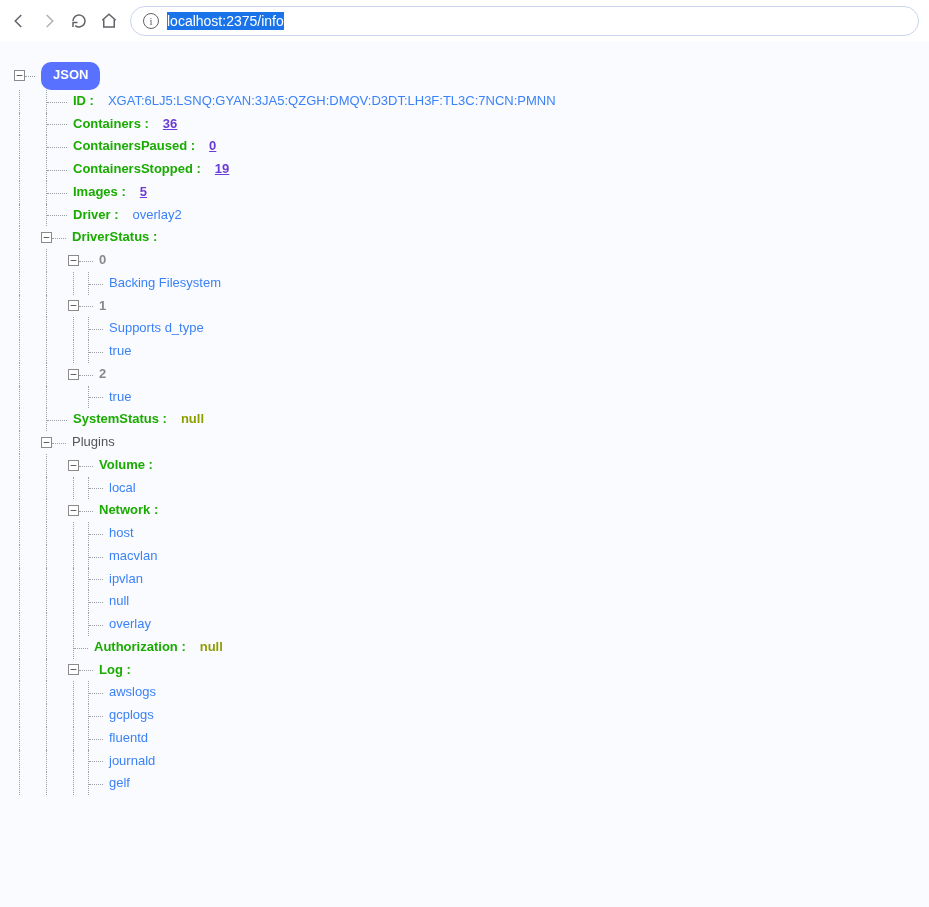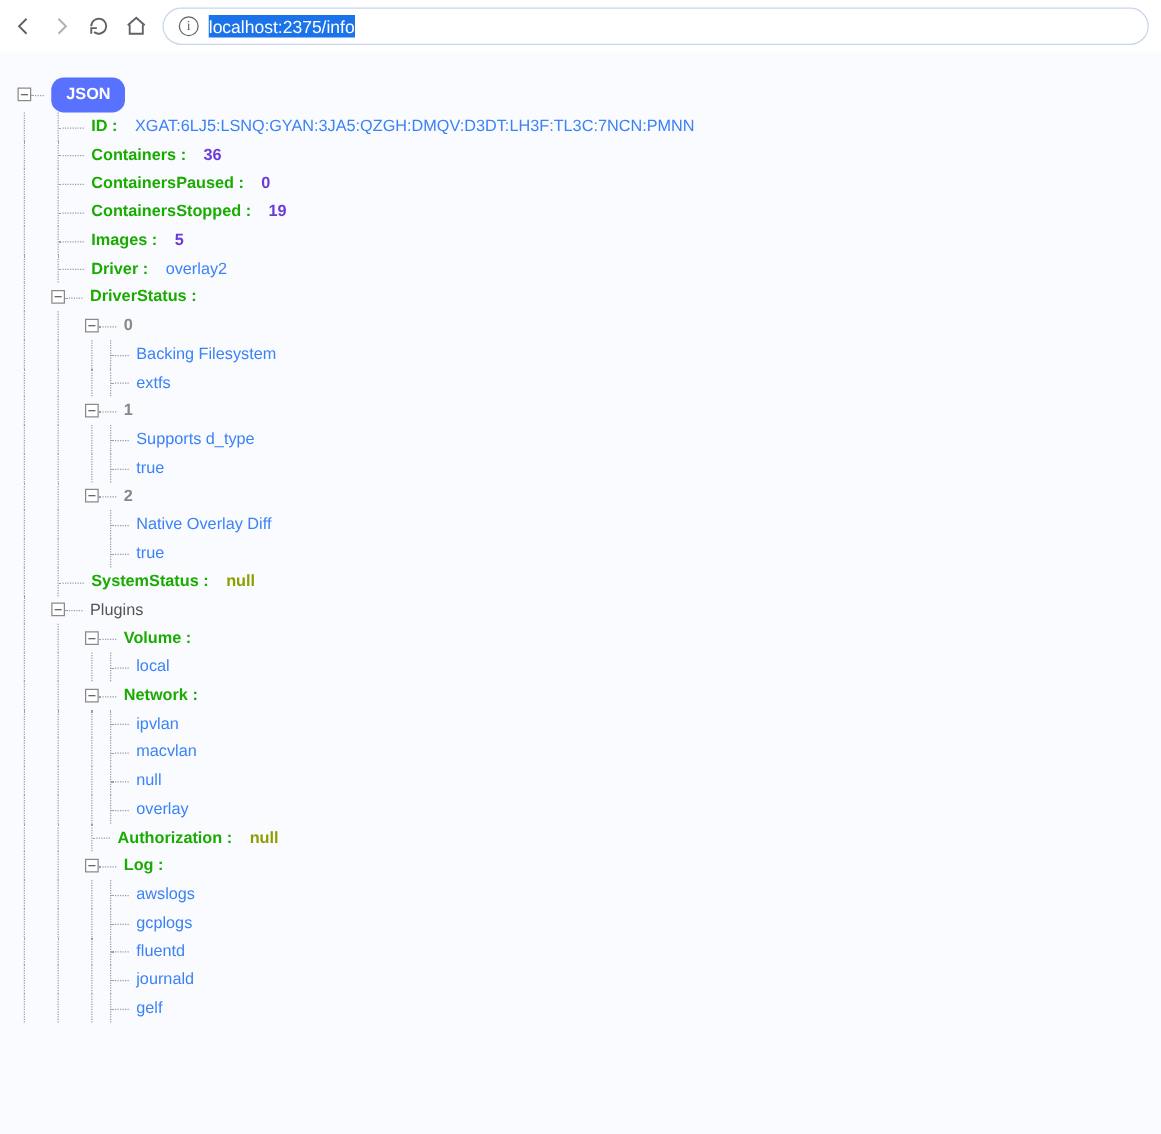--- a/index.html
+++ b/index.html
@@ -108,21 +108,21 @@
     color: #fff;
     font-weight: 700;
     border-radius: 10px;
     padding: 2px 12px 3px;
     font-size: 13px;
     font-family: Verdana, sans-serif;
   }
   .k { color: #1aab00; font-weight: 700; }
   .k-plain { color: #555; }
   .idx { color: #888; font-weight: 700; }
-  .num { color: #6a3bd6; font-weight: 700; margin-left: 14px; }
+  .num { color: #6a3bd6; font-weight: 700; margin-left: 14px; text-decoration: underline; }
   .str { color: #3b82f6; margin-left: 14px; }
   .nul { color: #8e9e00; font-weight: 700; margin-left: 14px; }
   .gap { width: 6px; display: inline-block; }
 </style>
 </head>
 <body>
 
 <div class="browser-bar">
   <div class="nav-icon">
     <svg viewBox="0 0 24 24">
@@ -255,33 +255,20 @@
       <span class="spacer" style="width:26px"></span>
       <span class="vconn"></span>
       <span class="spacer" style="width:26px"></span>
       <span class="vconn"></span>
       <span class="spacer" style="width:14px"></span>
       <span class="vconn"></span>
       <span class="hconn" style="width:14px"></span>
       <span class="gap"></span>
     <span class="str" style="margin-left:0">Backing Filesystem</span>
   </div>
-  <div class="row">
-    <span class="spacer" style="width:5px"></span>
-      <span class="vconn"></span>
-      <span class="spacer" style="width:26px"></span>
-      <span class="vconn"></span>
-      <span class="spacer" style="width:26px"></span>
-      <span class="vconn"></span>
-      <span class="spacer" style="width:14px"></span>
-      <span class="vconn"></span>
-      <span class="hconn" style="width:14px"></span>
-      <span class="gap"></span>
-    <span class="str" style="margin-left:0">extfs</span>
-  </div>
 
   <div class="row">
     <span class="spacer" style="width:5px"></span>
       <span class="vconn"></span>
       <span class="spacer" style="width:26px"></span>
       <span class="vconn"></span>
       <span class="spacer" style="width:21px"></span>
     <span class="toggle">−</span>
     <span class="hconn" style="width:14px"></span>
       <span class="gap"></span>
@@ -317,31 +304,20 @@
   <div class="row">
     <span class="spacer" style="width:5px"></span>
       <span class="vconn"></span>
       <span class="spacer" style="width:26px"></span>
       <span class="vconn"></span>
       <span class="spacer" style="width:21px"></span>
     <span class="toggle">−</span>
     <span class="hconn" style="width:14px"></span>
       <span class="gap"></span>
     <span class="idx">2</span>
-  </div>
-  <div class="row">
-    <span class="spacer" style="width:5px"></span>
-      <span class="vconn"></span>
-      <span class="spacer" style="width:26px"></span>
-      <span class="vconn"></span>
-      <span class="spacer" style="width:41px"></span>
-      <span class="vconn"></span>
-      <span class="hconn" style="width:14px"></span>
-      <span class="gap"></span>
-    <span class="str" style="margin-left:0">Native Overlay Diff</span>
   </div>
   <div class="row">
     <span class="spacer" style="width:5px"></span>
       <span class="vconn"></span>
       <span class="spacer" style="width:26px"></span>
       <span class="vconn"></span>
       <span class="spacer" style="width:41px"></span>
       <span class="vconn"></span>
       <span class="hconn" style="width:14px"></span>
       <span class="gap"></span>
@@ -409,34 +385,47 @@
     <span class="spacer" style="width:5px"></span>
       <span class="vconn"></span>
       <span class="spacer" style="width:26px"></span>
       <span class="vconn"></span>
       <span class="spacer" style="width:26px"></span>
       <span class="vconn"></span>
       <span class="spacer" style="width:14px"></span>
       <span class="vconn"></span>
       <span class="hconn" style="width:14px"></span>
       <span class="gap"></span>
+    <span class="str" style="margin-left:0">host</span>
+  </div>
+  <div class="row">
+    <span class="spacer" style="width:5px"></span>
+      <span class="vconn"></span>
+      <span class="spacer" style="width:26px"></span>
+      <span class="vconn"></span>
+      <span class="spacer" style="width:26px"></span>
+      <span class="vconn"></span>
+      <span class="spacer" style="width:14px"></span>
+      <span class="vconn"></span>
+      <span class="hconn" style="width:14px"></span>
+      <span class="gap"></span>
+    <span class="str" style="margin-left:0">macvlan</span>
+  </div>
+  <div class="row">
+    <span class="spacer" style="width:5px"></span>
+      <span class="vconn"></span>
+      <span class="spacer" style="width:26px"></span>
+      <span class="vconn"></span>
+      <span class="spacer" style="width:26px"></span>
+      <span class="vconn"></span>
+      <span class="spacer" style="width:14px"></span>
+      <span class="vconn"></span>
+      <span class="hconn" style="width:14px"></span>
+      <span class="gap"></span>
     <span class="str" style="margin-left:0">ipvlan</span>
-  </div>
-  <div class="row">
-    <span class="spacer" style="width:5px"></span>
-      <span class="vconn"></span>
-      <span class="spacer" style="width:26px"></span>
-      <span class="vconn"></span>
-      <span class="spacer" style="width:26px"></span>
-      <span class="vconn"></span>
-      <span class="spacer" style="width:14px"></span>
-      <span class="vconn"></span>
-      <span class="hconn" style="width:14px"></span>
-      <span class="gap"></span>
-    <span class="str" style="margin-left:0">macvlan</span>
   </div>
   <div class="row">
     <span class="spacer" style="width:5px"></span>
       <span class="vconn"></span>
       <span class="spacer" style="width:26px"></span>
       <span class="vconn"></span>
       <span class="spacer" style="width:26px"></span>
       <span class="vconn"></span>
       <span class="spacer" style="width:14px"></span>
       <span class="vconn"></span>

